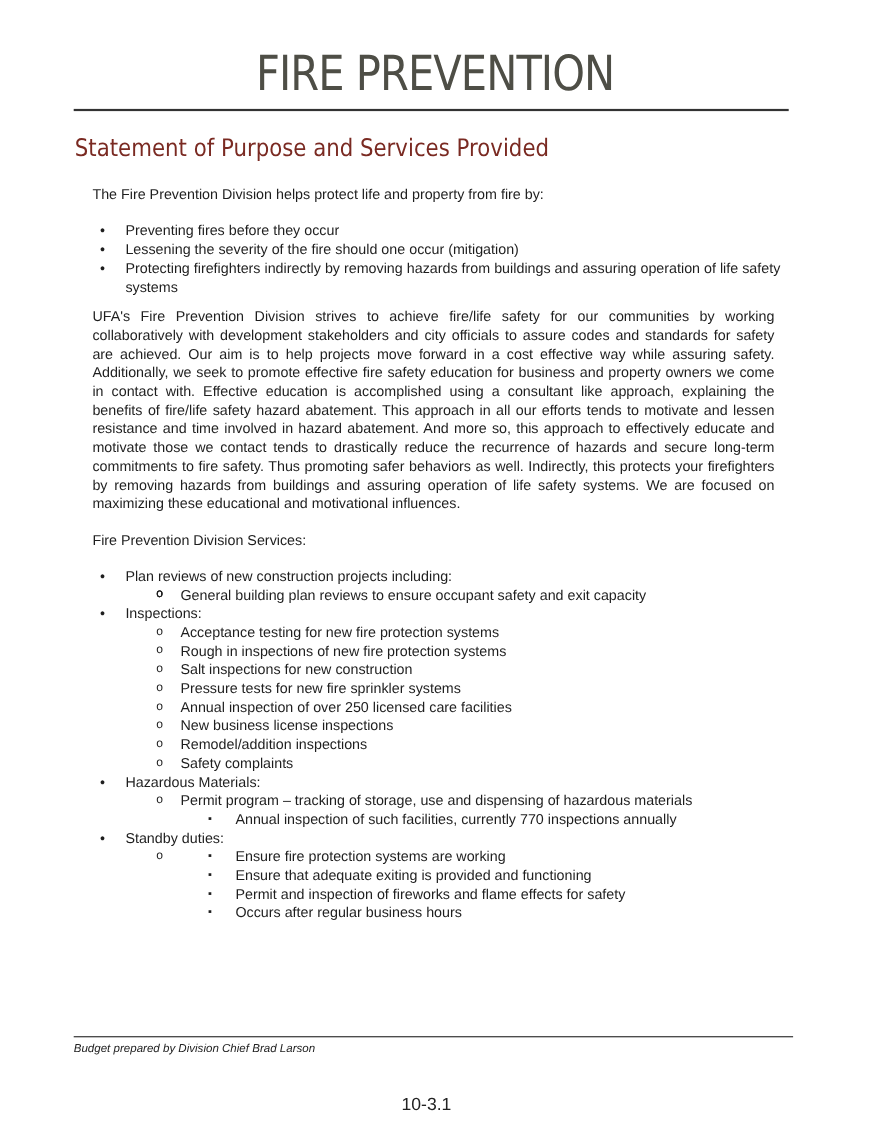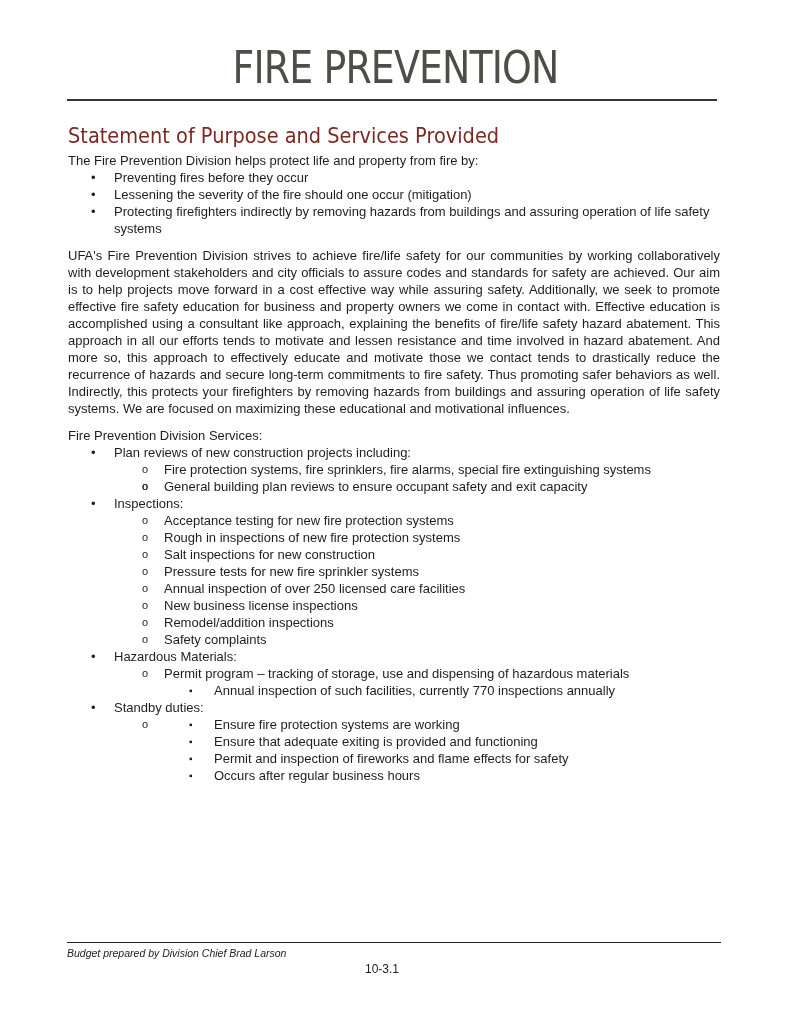--- a/index.html
+++ b/index.html
@@ -6,36 +6,36 @@
   body { width: 791px; height: 1024px; position: relative; overflow: hidden;
          font-family: "Liberation Sans", "DejaVu Sans", sans-serif; color: #1e1e1e; }
   .page-title { position: absolute; left: 0; width: 791px; top: 40px; text-align: center;
                 font-family: "DejaVu Sans", sans-serif; font-weight: normal; font-size: 44px;
                 color: #4e4e46; letter-spacing: -1px; transform: scaleX(0.86); transform-origin: center; margin: 0; line-height: 56px; }
   .title-rule { position: absolute; left: 67px; width: 650px; top: 99px; height: 0; border-top: 2px solid #333; }
   .section-heading { position: absolute; left: 68px; top: 121px; margin: 0; font-weight: normal;
                      font-family: "DejaVu Sans", sans-serif; font-size: 22px; color: #7a2a22;
                      transform: scaleX(0.88); transform-origin: left; line-height: 30px; white-space: nowrap; }
   .content { position: absolute; left: 68px; top: 152px; width: 652px; font-size: 13px; line-height: 17px; }
-  .content p { margin: 0; }
+  .content p { margin: 16px; }
   .intro { }
   ul.l1 { margin: 0; padding: 0; list-style: none; }
   ul.l1 > li { position: relative; padding-left: 46px; }
   ul.l1 > li > .bullet { position: absolute; left: 23px; top: 0; }
   ul.l2 { margin: 0; padding: 0; list-style: none; }
   ul.l2 > li { position: relative; padding-left: 50px; }
   ul.l2 > li > .bullet { position: absolute; left: 28px; top: 0; font-size: 11px; }
   ul.l3 { margin: 0; padding: 0; list-style: none; }
   ul.l3 > li { position: relative; padding-left: 50px; }
   ul.l3 > li > .bullet { position: absolute; left: 25px; top: 0; font-size: 10px; }
   .para { text-align: justify; margin-top: 10px !important; }
   .services-label { margin-top: 10px !important; }
   .footer-rule { position: absolute; left: 67px; width: 654px; top: 942px; border-top: 1.5px solid #222; }
   .footer-left { position: absolute; left: 67px; top: 947px; font-size: 10.5px; font-style: italic; color: #222; }
-  .footer-page { position: absolute; left: 365px; top: 962px; font-size: 12px; color: #222; }
+  .footer-page { position: absolute; left: 365px; top: 996px; font-size: 16px; color: #222; }
 </style>
 </head>
 <body>
 
 <h1 class="page-title">FIRE PREVENTION</h1>
 <div class="title-rule"></div>
 
 <h2 class="section-heading">Statement of Purpose and Services Provided</h2>
 
 <div class="content">
@@ -49,21 +49,21 @@
   <p class="para">UFA's Fire Prevention Division strives to achieve fire/life safety for our communities by working collaboratively with development stakeholders and city officials to assure codes and standards for safety are achieved.  Our aim is to help projects move forward in a cost effective way while assuring safety.  Additionally, we seek to promote effective fire safety education for business and property owners we come in contact with.  Effective education is accomplished using a consultant like approach, explaining the benefits of fire/life safety hazard abatement.  This approach in all our efforts tends to motivate and lessen resistance and time involved in hazard abatement.  And more so, this approach to effectively educate and motivate those we contact tends to drastically reduce the recurrence of hazards and secure long-term commitments to fire safety.  Thus promoting safer behaviors as well.  Indirectly, this protects your firefighters by removing hazards from buildings and assuring operation of life safety systems.  We are focused on maximizing these educational and motivational influences.</p>
 
   <p class="services-label">Fire Prevention Division Services:</p>
 
   <ul class="l1">
 
     <li>
       <span class="bullet">•</span>
       <span>Plan reviews of new construction projects including:</span>
       <ul class="l2">
-        <li><span class="bullet">o</span><span>Fire protection systems, fire sprinklers, fire alarms, special fire extinguishing systems</span></li>
+        <li><span class="bullet">o</span></li>
         <li><span class="bullet">o</span></li>
         <li><span class="bullet">o</span><span>General building plan reviews to ensure occupant safety and exit capacity</span></li>
       </ul>
     </li>
 
     <li>
       <span class="bullet">•</span>
       <span>Inspections:</span>
       <ul class="l2">
         <li><span class="bullet">o</span><span>Acceptance testing for new fire protection systems</span></li>

